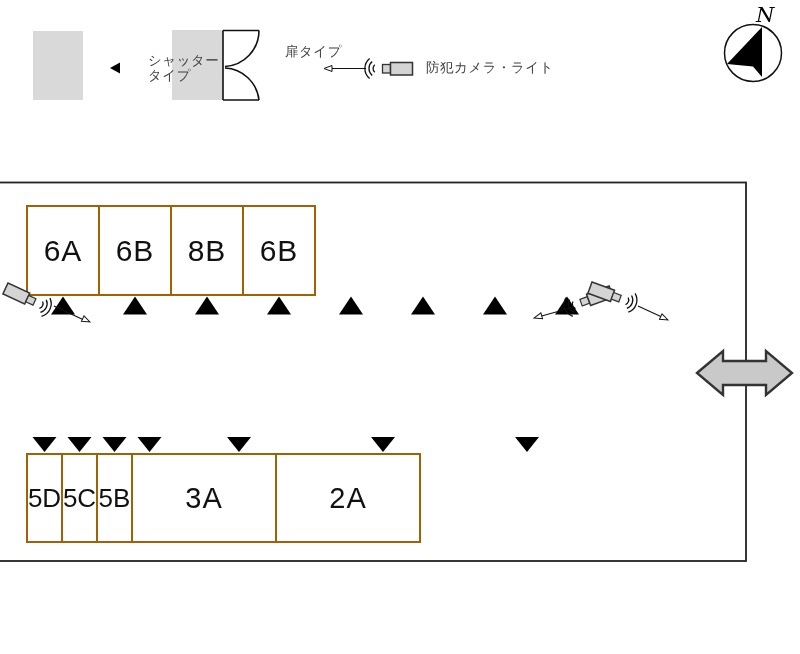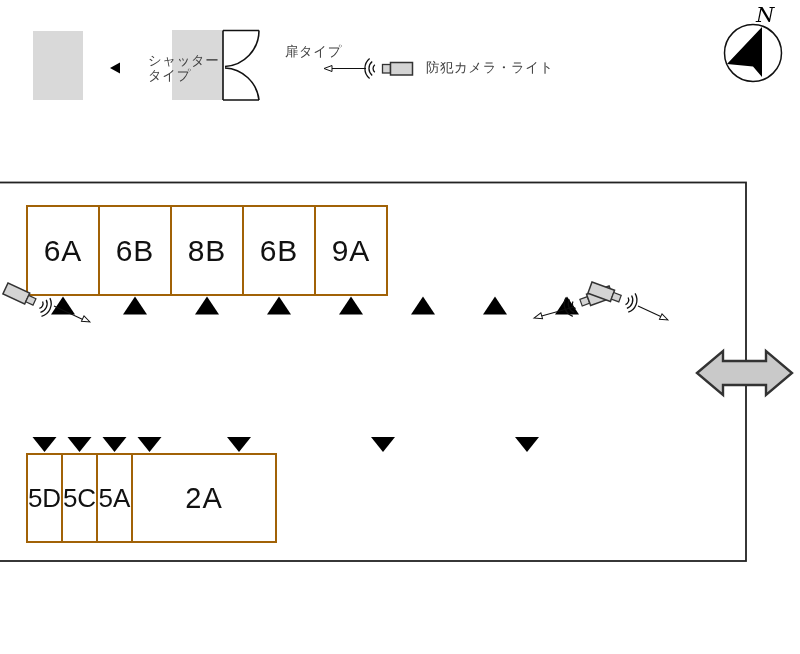--- a/index.html
+++ b/index.html
@@ -43,34 +43,34 @@
     </div>
   <div class="unit">
       <span>6B</span>
     </div>
   <div class="unit">
       <span>8B</span>
     </div>
   <div class="unit">
       <span>6B</span>
     </div>
-  <div class="unit">
-      <span>9A</span>
-    </div>
 </div>
 
 <div class="row row-bottom" style="left:26px;top:453px;border-radius:29px;">
   <div class="unit narrow">
       <span>5D</span>
     </div>
   <div class="unit narrow">
       <span>5C</span>
     </div>
   <div class="unit narrow">
-      <span>5A</span>
+      <span>5B</span>
+    </div>
+  <div class="unit wide">
+      <span>3A</span>
     </div>
   <div class="unit wide">
       <span>2A</span>
     </div>
 </div>
 
 <svg class="overlay" width="800" height="654" viewBox="0 0 800 654">
 
   <rect x="-20" y="182.5" width="766" height="378.5" fill="none" stroke="#222" stroke-width="1.8"></rect>
 

